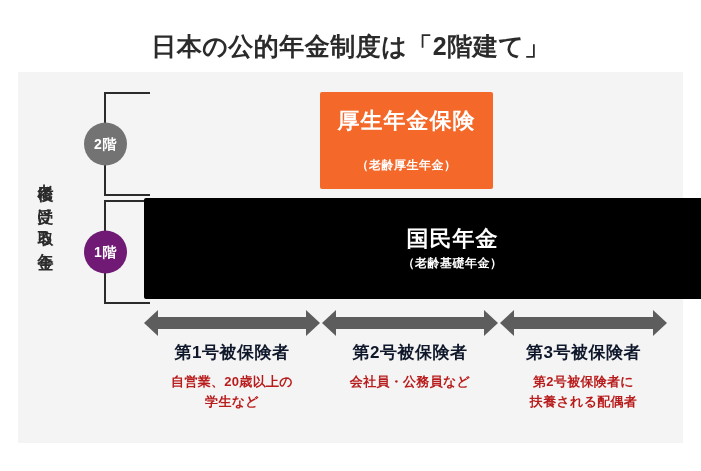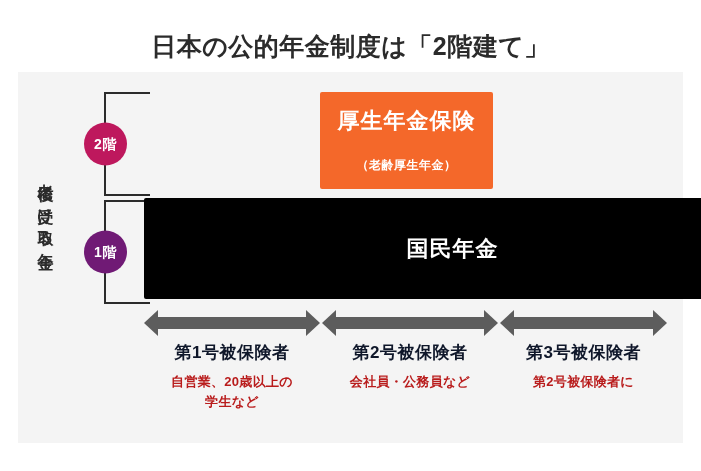--- a/index.html
+++ b/index.html
@@ -93,21 +93,21 @@
     height: 43px;
     border-radius: 50%;
     display: flex;
     align-items: center;
     justify-content: center;
     font-size: 14px;
     font-weight: bold;
     color: #ffffff;
     letter-spacing: 0.5px;
   }
-  #badge-floor2 { background: #be185d; }
+  #badge-floor2 { background: #737373; }
   #badge-floor1 { background: #701a75; }
 
   
   .tier-box {
     position: absolute;
     display: flex;
     flex-direction: column;
     align-items: center;
     justify-content: center;
     color: #ffffff;
@@ -242,20 +242,21 @@
     <div class="floor-badge" id="badge-floor1">1階</div>
   </div>
 
   <div class="tier-box" id="box-kosei">
     <div class="main-text">厚生年金保険</div>
     <div class="sub-text">（老齢厚生年金）</div>
   </div>
 
   <div class="tier-box" id="box-kokumin">
     <div class="main-text">国民年金</div>
+    <div class="sub-text">（老齢基礎年金）</div>
   </div>
 
   <div id="arrows-row">
     <div class="arrow-seg" id="arrow-seg-1">
       <div class="head left"></div>
       <div class="shaft"></div>
       <div class="head right"></div>
     </div>
     <div class="arrow-seg" id="arrow-seg-2">
       <div class="head left"></div>
@@ -281,17 +282,18 @@
       <div class="cat-title">第2号被保険者</div>
       <div class="cat-desc">
         <div>会社員・公務員など</div>
         <div></div>
       </div>
     </div>
     <div class="category" id="category-3">
       <div class="cat-title">第3号被保険者</div>
       <div class="cat-desc">
         <div>第2号被保険者に</div>
+        <div>扶養される配偶者</div>
       </div>
     </div>
   </div>
 
 </div>
 
 </body></html>

